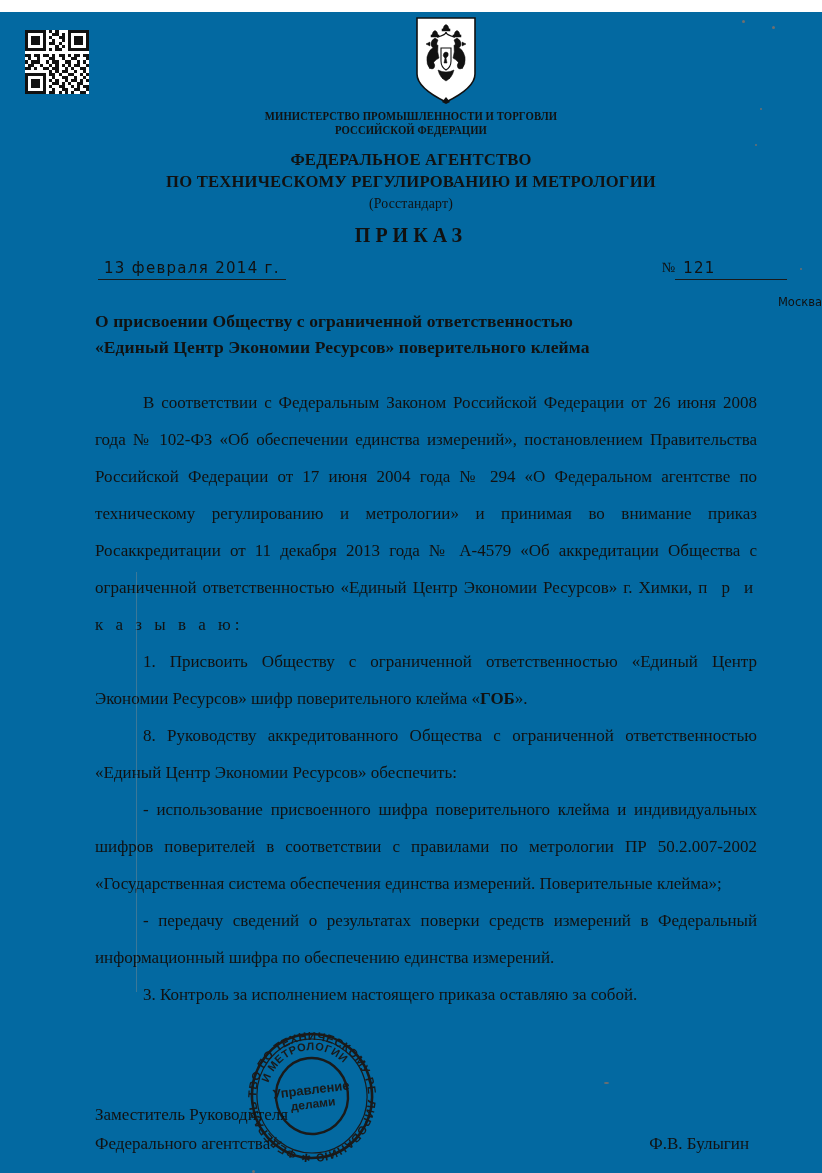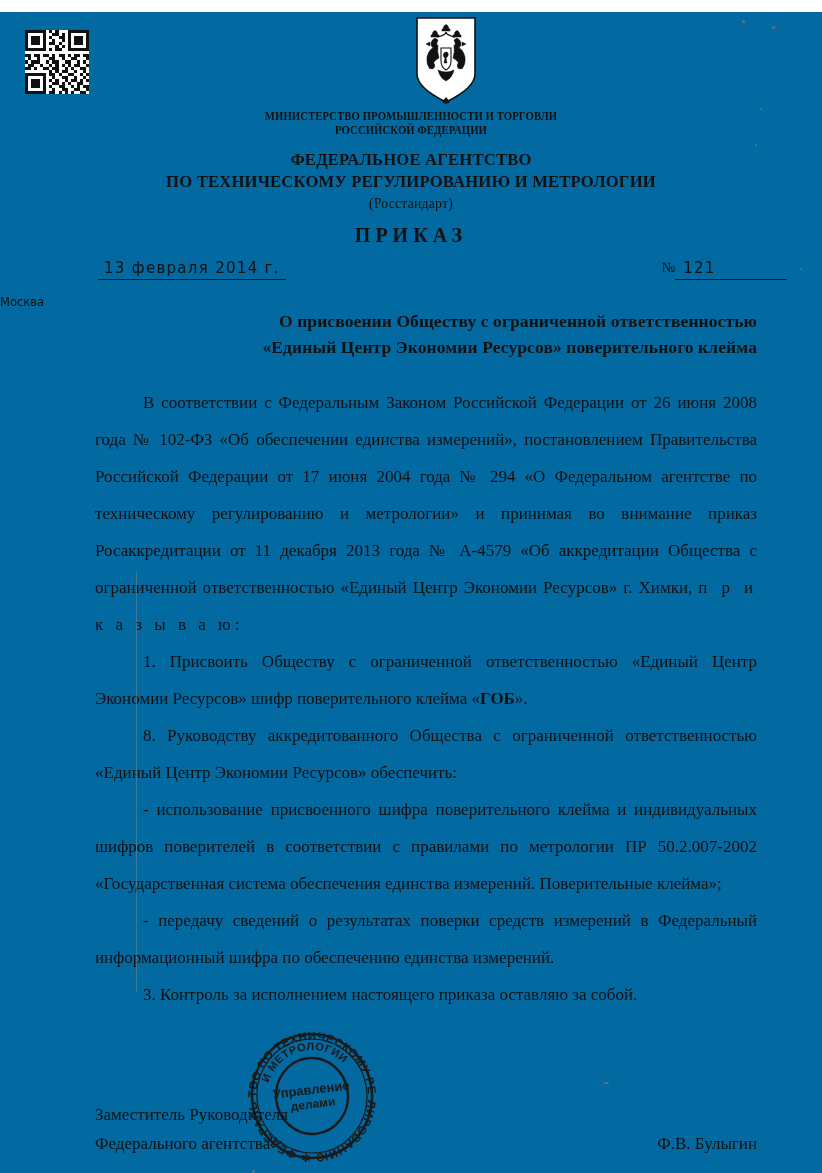--- a/index.html
+++ b/index.html
@@ -129,32 +129,32 @@
     font-size: 15px;
     letter-spacing: 1.2px;
   }
 
   
   .city {
     position: absolute;
     left: 0;
     top: 283px;
     width: 822px;
-    text-align: left;
+    text-align: right;
     font-family: "DejaVu Sans", "Liberation Sans", sans-serif;
     font-size: 11.5px;
   }
 
   
   .subject {
     position: absolute;
     left: 95px;
     top: 296px;
     width: 662px;
-    text-align: right;
+    text-align: left;
     font-family: "Liberation Serif", "DejaVu Serif", serif;
     font-weight: bold;
     font-size: 17.5px;
     line-height: 26px;
     letter-spacing: 0.1px;
   }
   .subject span { display: block; }
 
   
   .body {
@@ -189,21 +189,21 @@
     font-size: 17px;
     line-height: 29px;
   }
   .sig-title {
     display: inline-block;
     vertical-align: top;
   }
   .sig-title span { display: block; }
   .sig-name {
     position: absolute;
-    right: 0;
+    right: 8px;
     top: 29px;
     white-space: nowrap;
   }
 
   
   .stamp {
     position: absolute;
     left: 238px;
     top: 1008px;
     width: 148px;

